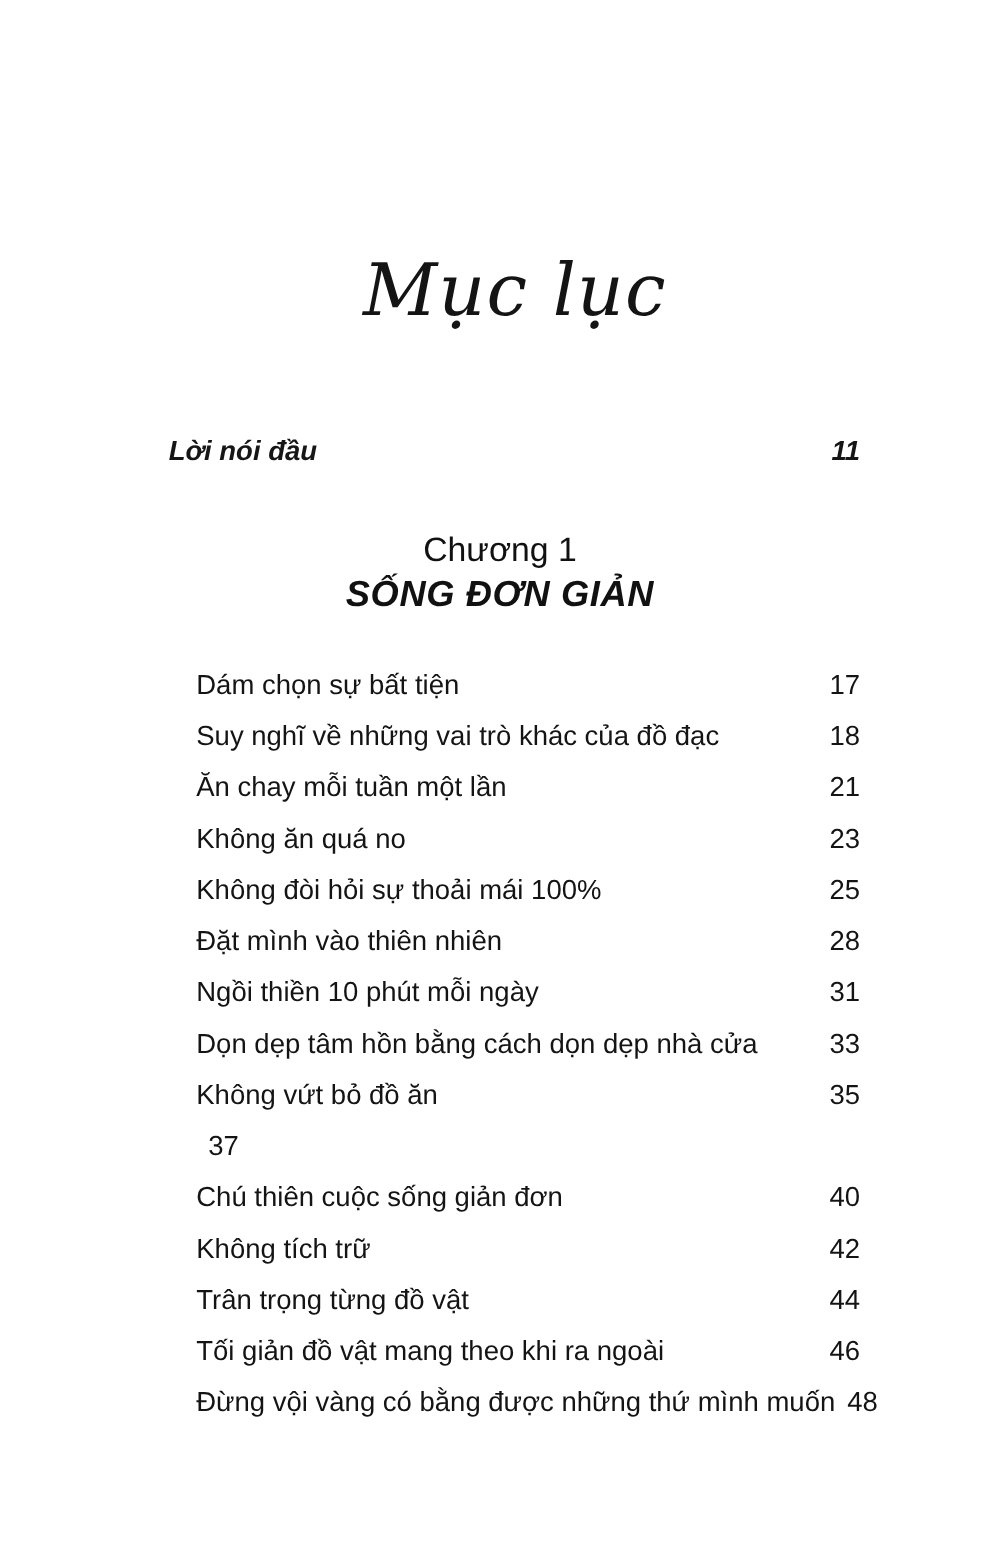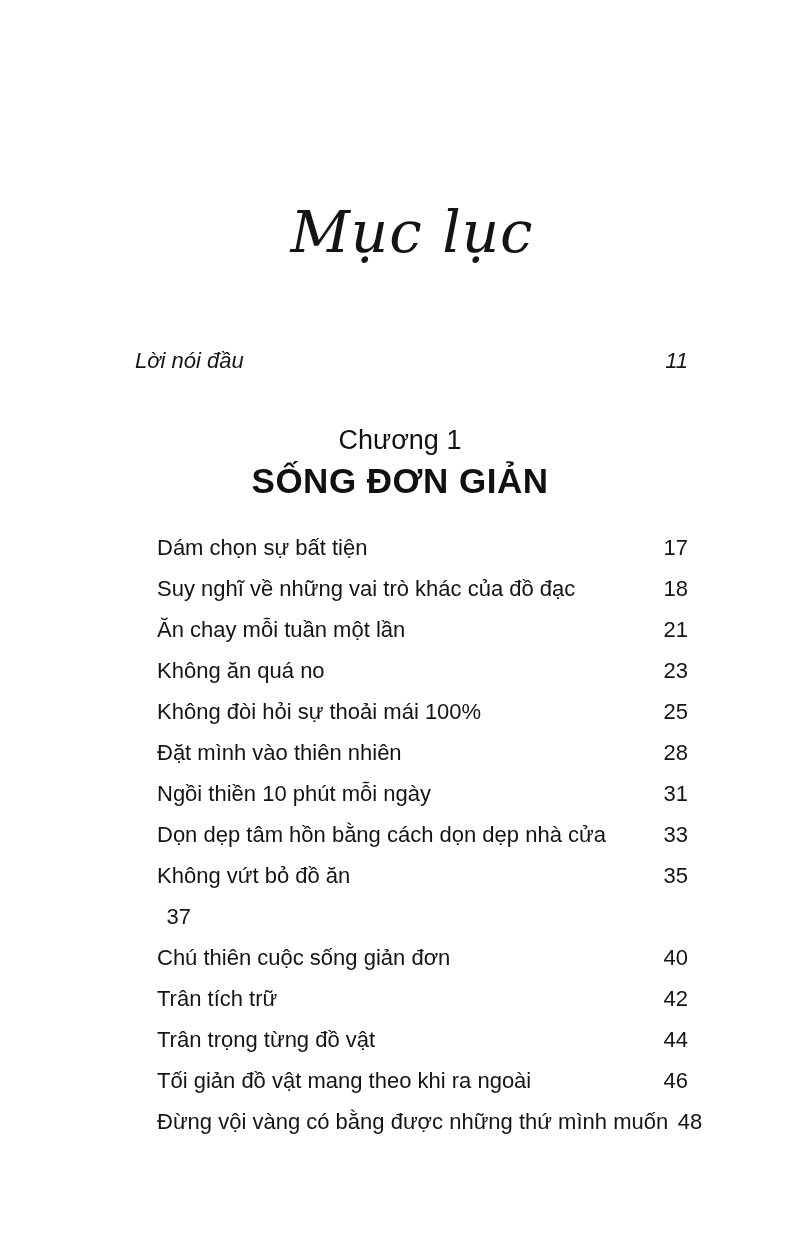--- a/index.html
+++ b/index.html
@@ -38,42 +38,44 @@
     width: 553px;
   }
   .preface-row {
     top: 348px;
     display: flex;
     justify-content: space-between;
     align-items: baseline;
     font-style: italic;
     font-size: 22px;
     color: #161616;
+    font-weight: bold;
   }
   .preface-row .pg {
     font-style: italic;
   }
   .chapter-head {
     position: absolute;
     top: 424px;
     left: 0;
     width: 100%;
     text-align: center;
     color: #111;
   }
   .chapter-label {
     font-size: 27px;
     font-weight: normal;
     line-height: 1.25;
   }
   .chapter-name {
-    font-size: 35px;
+    font-size: 29px;
     font-weight: bold;
     line-height: 1.3;
     letter-spacing: 0.5px;
+    font-style: italic;
   }
   .toc-list {
     top: 535px;
   }
   .toc-row {
     display: flex;
     justify-content: space-between;
     align-items: baseline;
     height: 41px;
     font-size: 22px;
@@ -154,21 +156,21 @@
   <div class="toc-row">
     <span class="pg">37</span>
   </div>
 
   <div class="toc-row">
     <span class="entry-title">Chú thiên cuộc sống giản đơn</span>
     <span class="pg">40</span>
   </div>
 
   <div class="toc-row">
-    <span class="entry-title">Trân tích trữ</span>
+    <span class="entry-title">Không tích trữ</span>
     <span class="pg">42</span>
   </div>
 
   <div class="toc-row">
     <span class="entry-title">Trân trọng từng đồ vật</span>
     <span class="pg">44</span>
   </div>
 
   <div class="toc-row">
     <span class="entry-title">Tối giản đồ vật mang theo khi ra ngoài</span>

